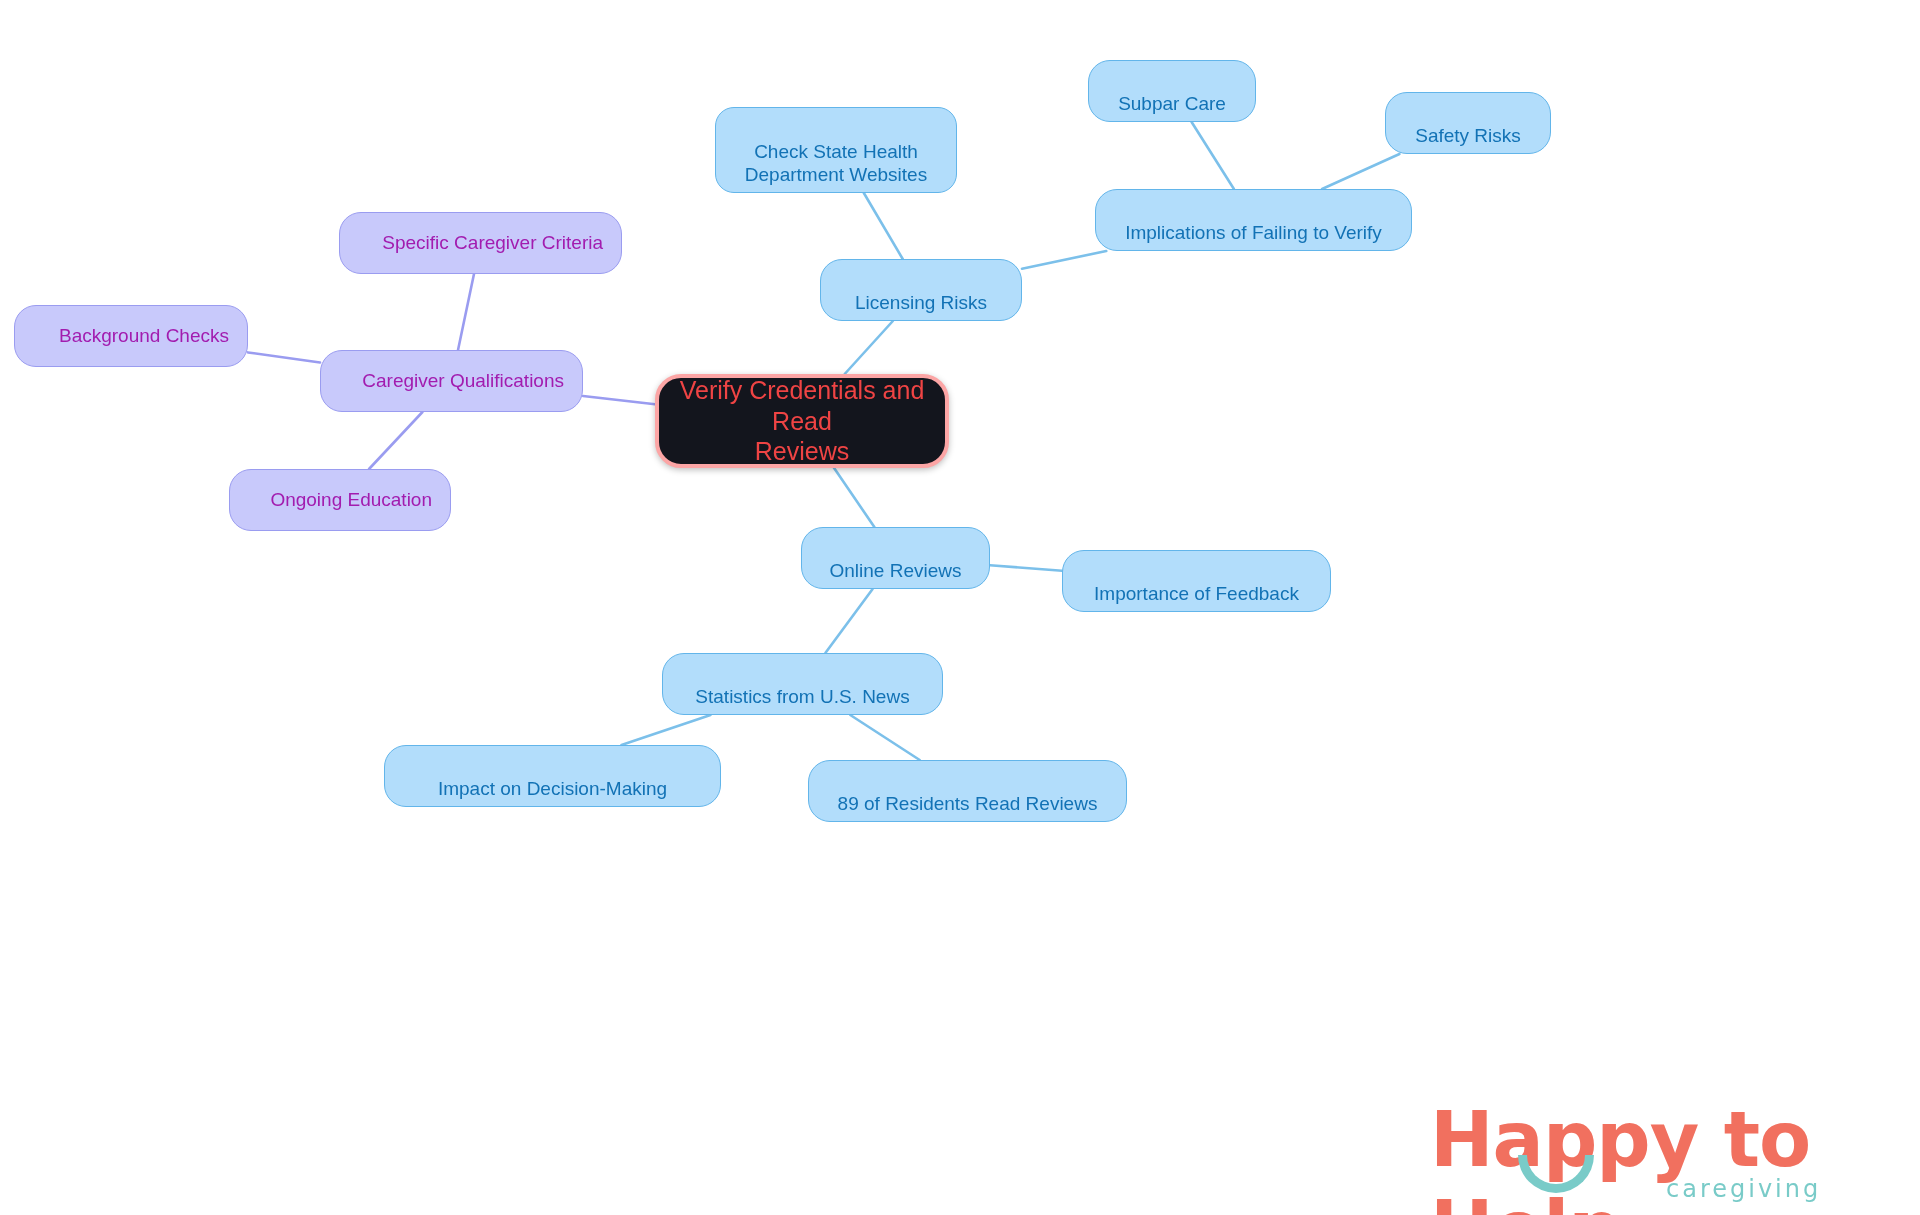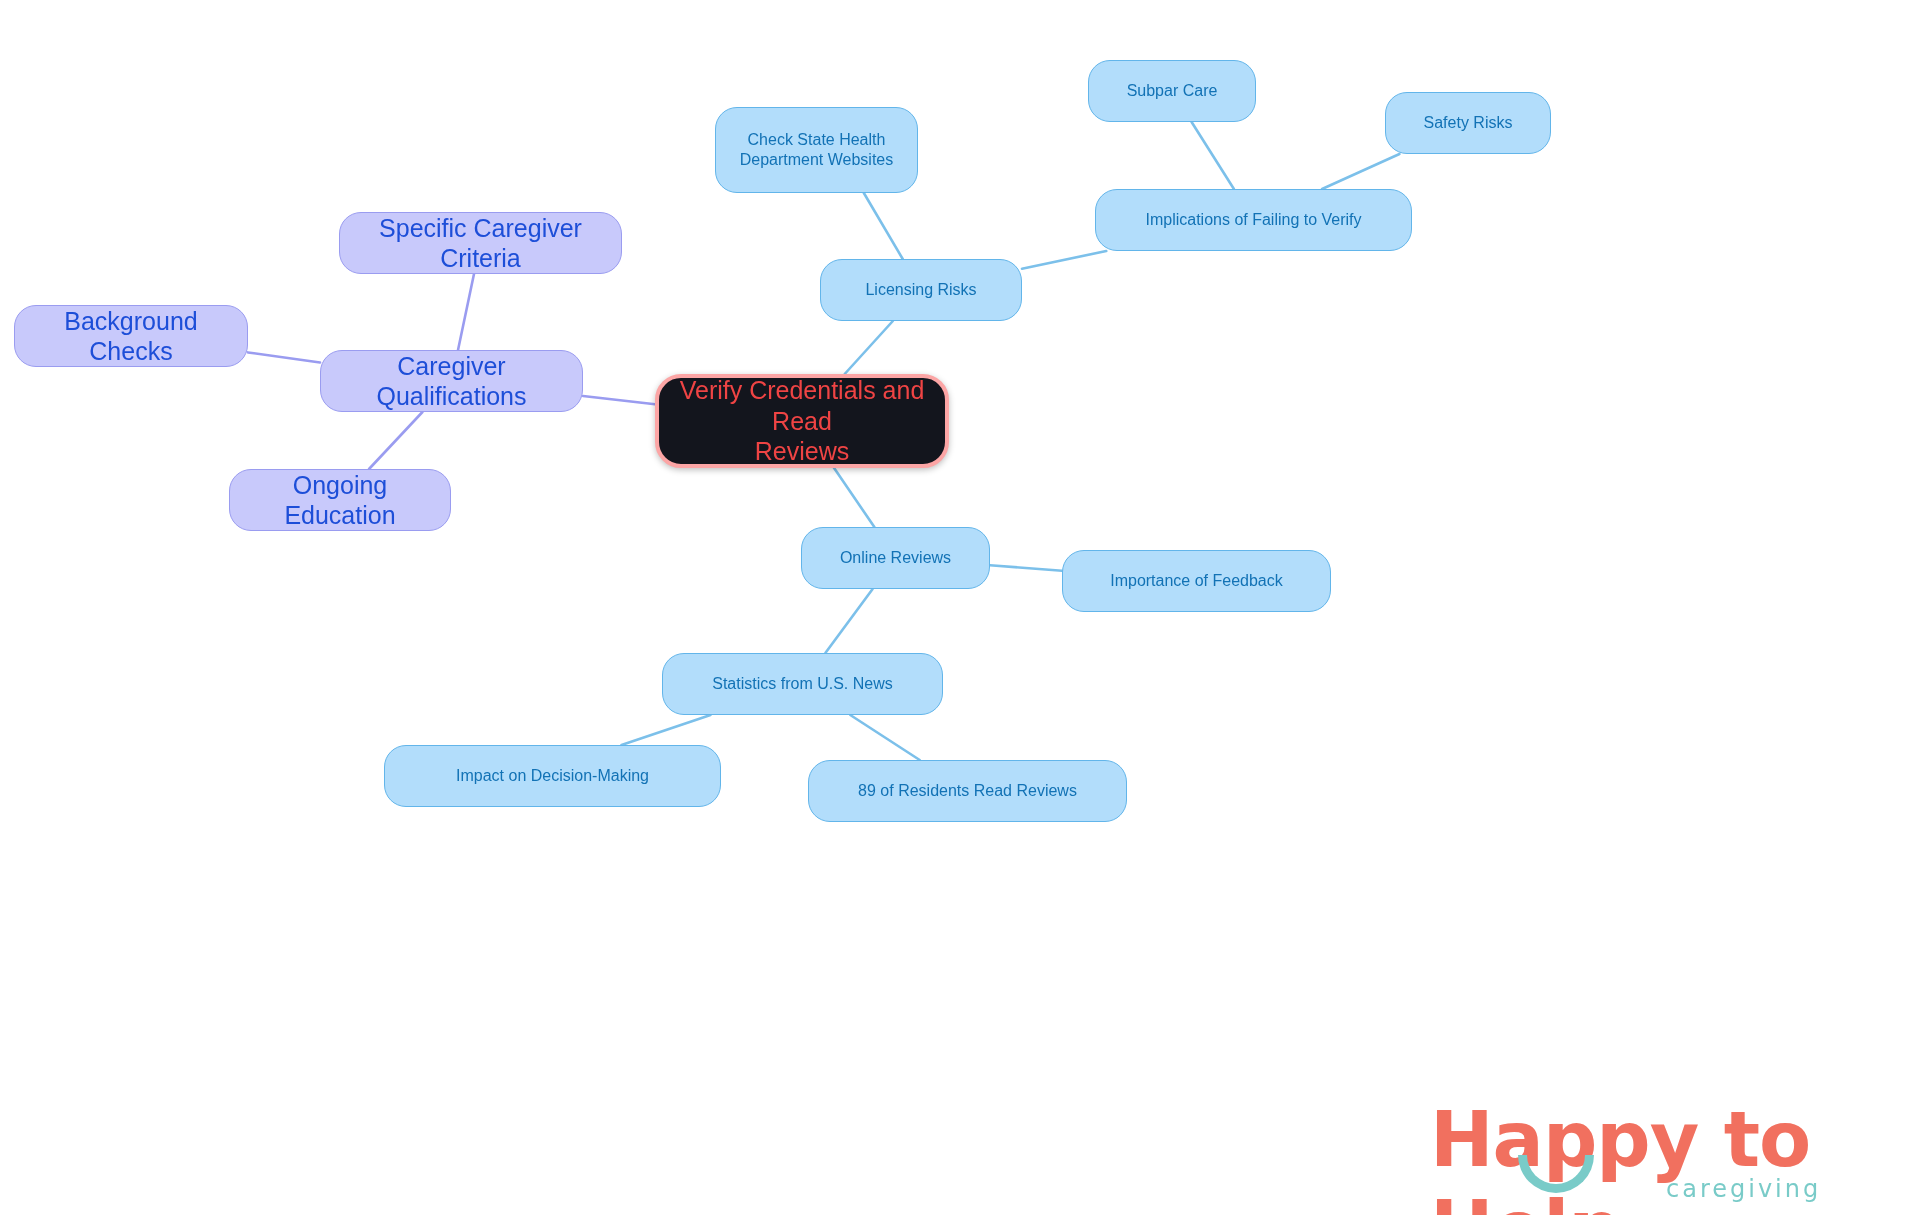--- a/index.html
+++ b/index.html
@@ -50,28 +50,29 @@
     color: #ef4444;
     font-size: 25px;
     border-radius: 26px;
     box-shadow: 0 2px 6px rgba(0,0,0,0.25);
   }
 
   .node.blue {
     background: #b2ddfb;
     border: 1.6px solid #62b5ea;
     color: #1272b5;
-    font-size: 16px;
+    font-size: 19px;
+    align-items: flex-end;
   }
 
   .node.purple {
     background: #c8c9fb;
     border: 1.6px solid #9a9cf0;
-    color: #1d4ed8;
-    font-size: 25px;
+    color: #a21caf;
+    font-size: 19px;
     justify-content: flex-end;
   }
 
   
   #logo {
     position: absolute;
     left: 1430px;
     top: 1095px;
     width: 470px;
     height: 110px;
@@ -124,21 +125,21 @@
       <line x1="834.0766423357665" y1="468" x2="874.3430656934306" y2="527" stroke="#7cc0ea" stroke-width="2.6" stroke-linecap="round"></line>
       <line x1="990" y1="565.2209302325581" x2="1062" y2="570.7225913621262" stroke="#7cc0ea" stroke-width="2.6" stroke-linecap="round"></line>
       <line x1="872.6190476190476" y1="589" x2="825.3809523809524" y2="653" stroke="#7cc0ea" stroke-width="2.6" stroke-linecap="round"></line>
       <line x1="710.5108695652174" y1="715" x2="621.4891304347826" y2="745" stroke="#7cc0ea" stroke-width="2.6" stroke-linecap="round"></line>
       <line x1="850.303738317757" y1="715" x2="919.696261682243" y2="760" stroke="#7cc0ea" stroke-width="2.6" stroke-linecap="round"></line>
     </svg>
   <div id="nodes-layer">
       <div class="node root" style="left: 655px; top: 374px; width: 294px; height: 94px;"><span>Verify Credentials and Read
 Reviews</span></div>
       <div class="node blue" style="left: 820px; top: 259px; width: 202px; height: 62px;"><span>Licensing Risks</span></div>
-      <div class="node blue" style="left: 715px; top: 107px; width: 203px; height: 86px;"><span>Check State Health
+      <div class="node blue" style="left: 715px; top: 107px; width: 242px; height: 86px; border-radius: 19px;"><span>Check State Health
 Department Websites</span></div>
       <div class="node blue" style="left: 1095px; top: 189px; width: 317px; height: 62px;"><span>Implications of Failing to Verify</span></div>
       <div class="node blue" style="left: 1088px; top: 60px; width: 168px; height: 62px;"><span>Subpar Care</span></div>
       <div class="node blue" style="left: 1385px; top: 92px; width: 166px; height: 62px;"><span>Safety Risks</span></div>
       <div class="node purple" style="left: 320px; top: 350px; width: 263px; height: 62px;"><span>Caregiver Qualifications</span></div>
       <div class="node purple" style="left: 339px; top: 212px; width: 283px; height: 62px;"><span>Specific Caregiver Criteria</span></div>
       <div class="node purple" style="left: 14px; top: 305px; width: 234px; height: 62px;"><span>Background Checks</span></div>
       <div class="node purple" style="left: 229px; top: 469px; width: 222px; height: 62px;"><span>Ongoing Education</span></div>
       <div class="node blue" style="left: 801px; top: 527px; width: 189px; height: 62px;"><span>Online Reviews</span></div>
       <div class="node blue" style="left: 1062px; top: 550px; width: 269px; height: 62px;"><span>Importance of Feedback</span></div>

